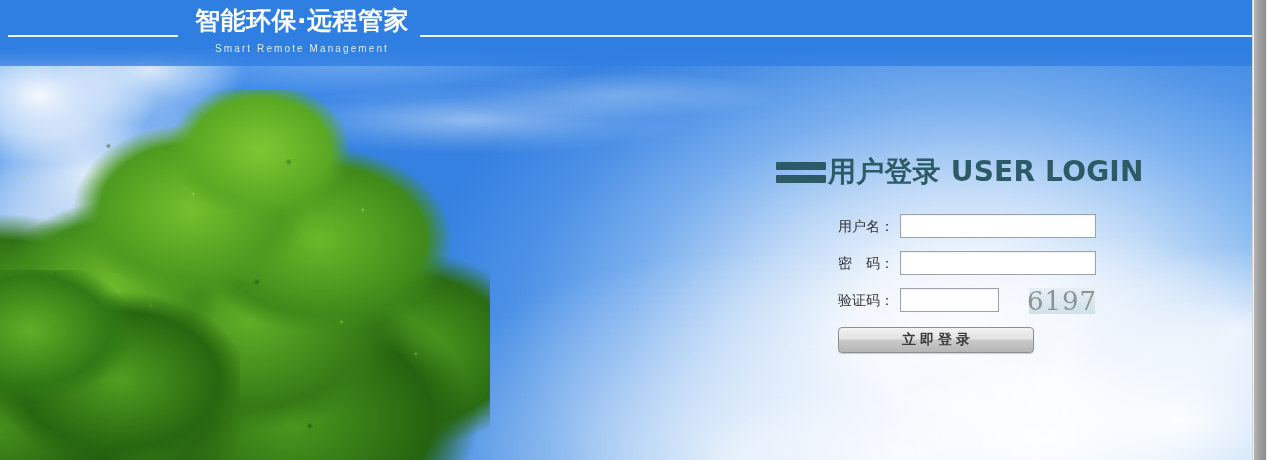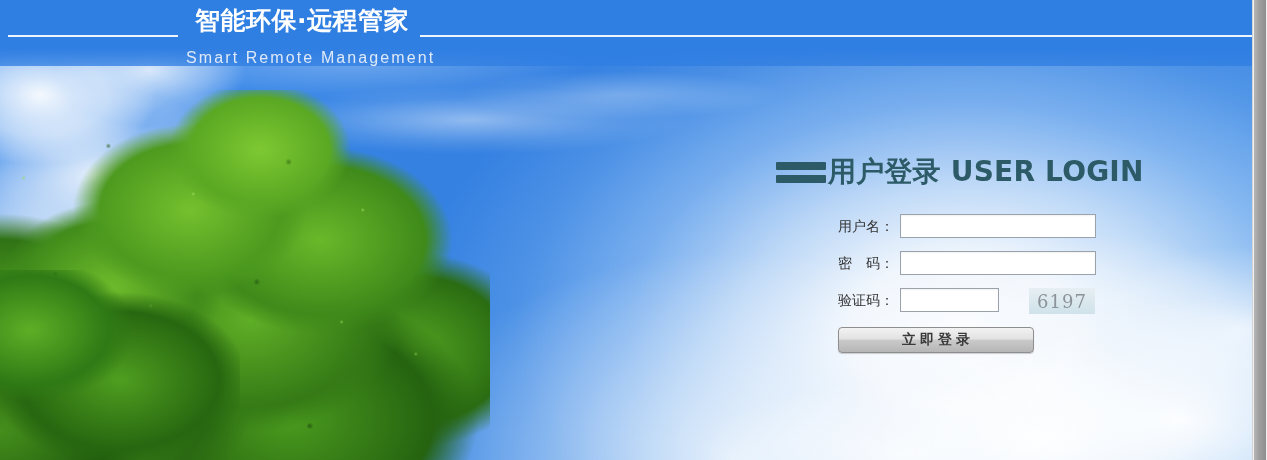--- a/index.html
+++ b/index.html
@@ -183,25 +183,25 @@
     font-family: "DejaVu Sans", sans-serif;
     font-size: 25px;
     font-weight: bold;
     color: #ffffff;
     line-height: 29px;
     letter-spacing: 0.5px;
     white-space: nowrap;
   }
   .brand-en {
     font-family: "Liberation Sans", sans-serif;
-    font-size: 16px;
+    font-size: 10px;
     color: #dfe9f7;
     line-height: 18px;
     letter-spacing: 2.1px;
-    margin-top: 14px;
+    margin-top: 5px;
     white-space: nowrap;
   }
 
   
   .login-panel {
     position: absolute;
     left: 776px;
     top: 152px;
     width: 400px;
     z-index: 6;
@@ -268,21 +268,21 @@
 
   .captcha {
     width: 66px;
     height: 26px;
     margin-left: 30px;
     background: linear-gradient(180deg, #e7eff3 0%, #cfe2ea 100%);
     display: flex;
     align-items: center;
     justify-content: center;
     font-family: "DejaVu Serif", serif;
-    font-size: 18px;
+    font-size: 26px;
     color: #8b9298;
     letter-spacing: 1px;
     user-select: none;
   }
 
   .btn-row {
     margin-top: 6px;
     margin-left: 62px;
   }
   .login-btn {

